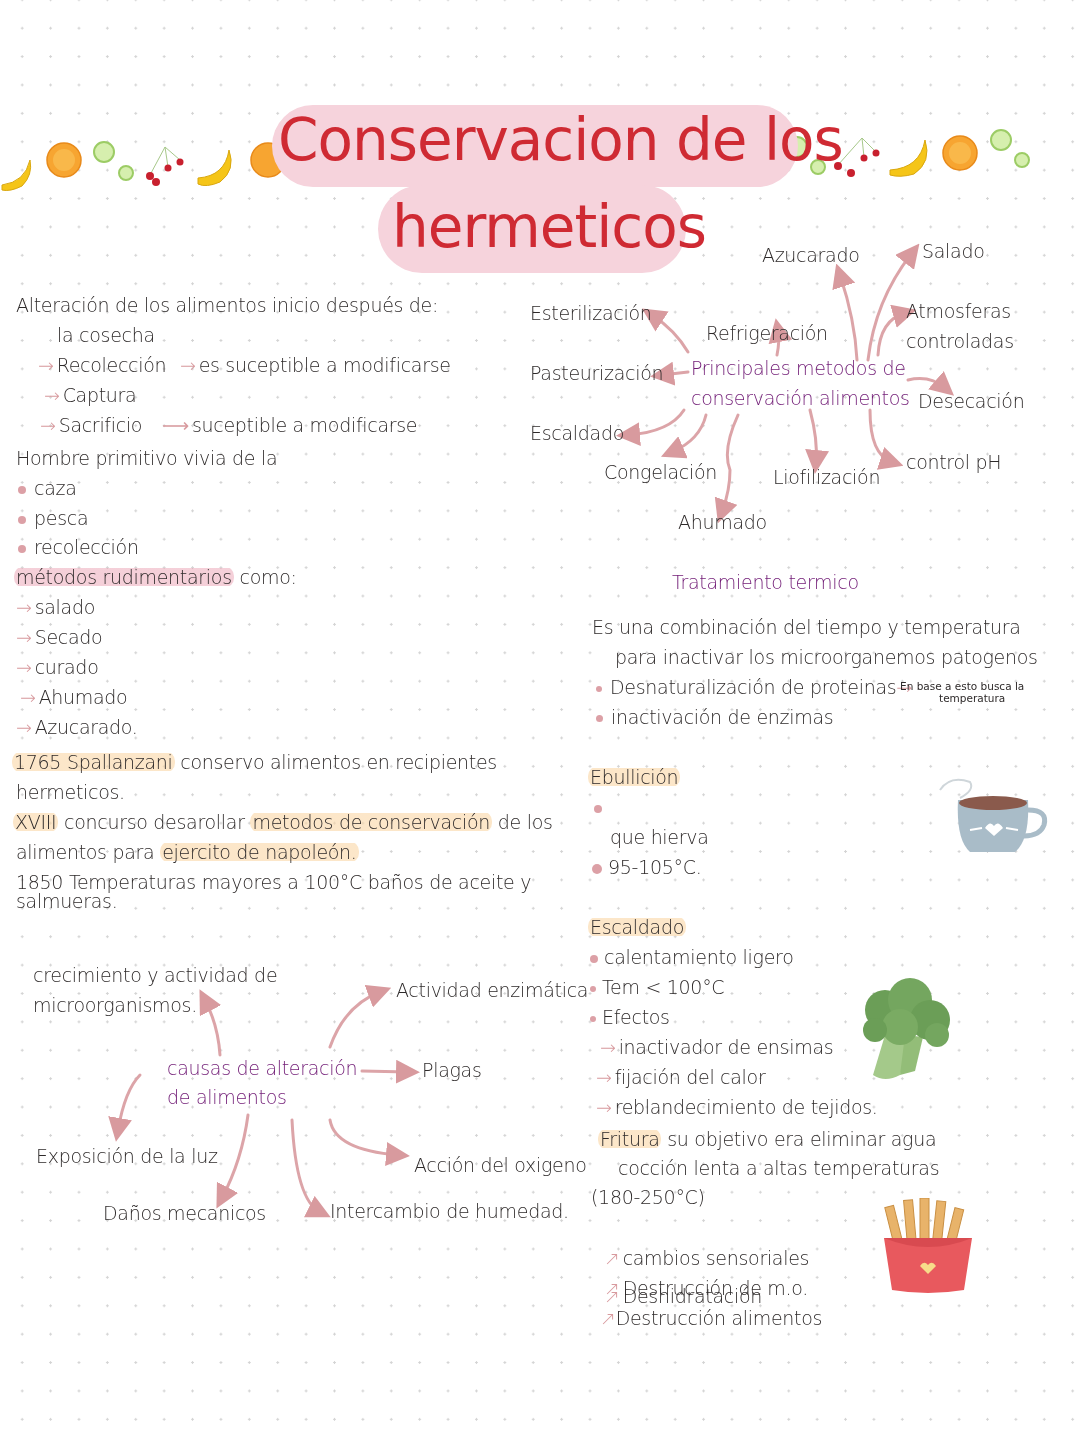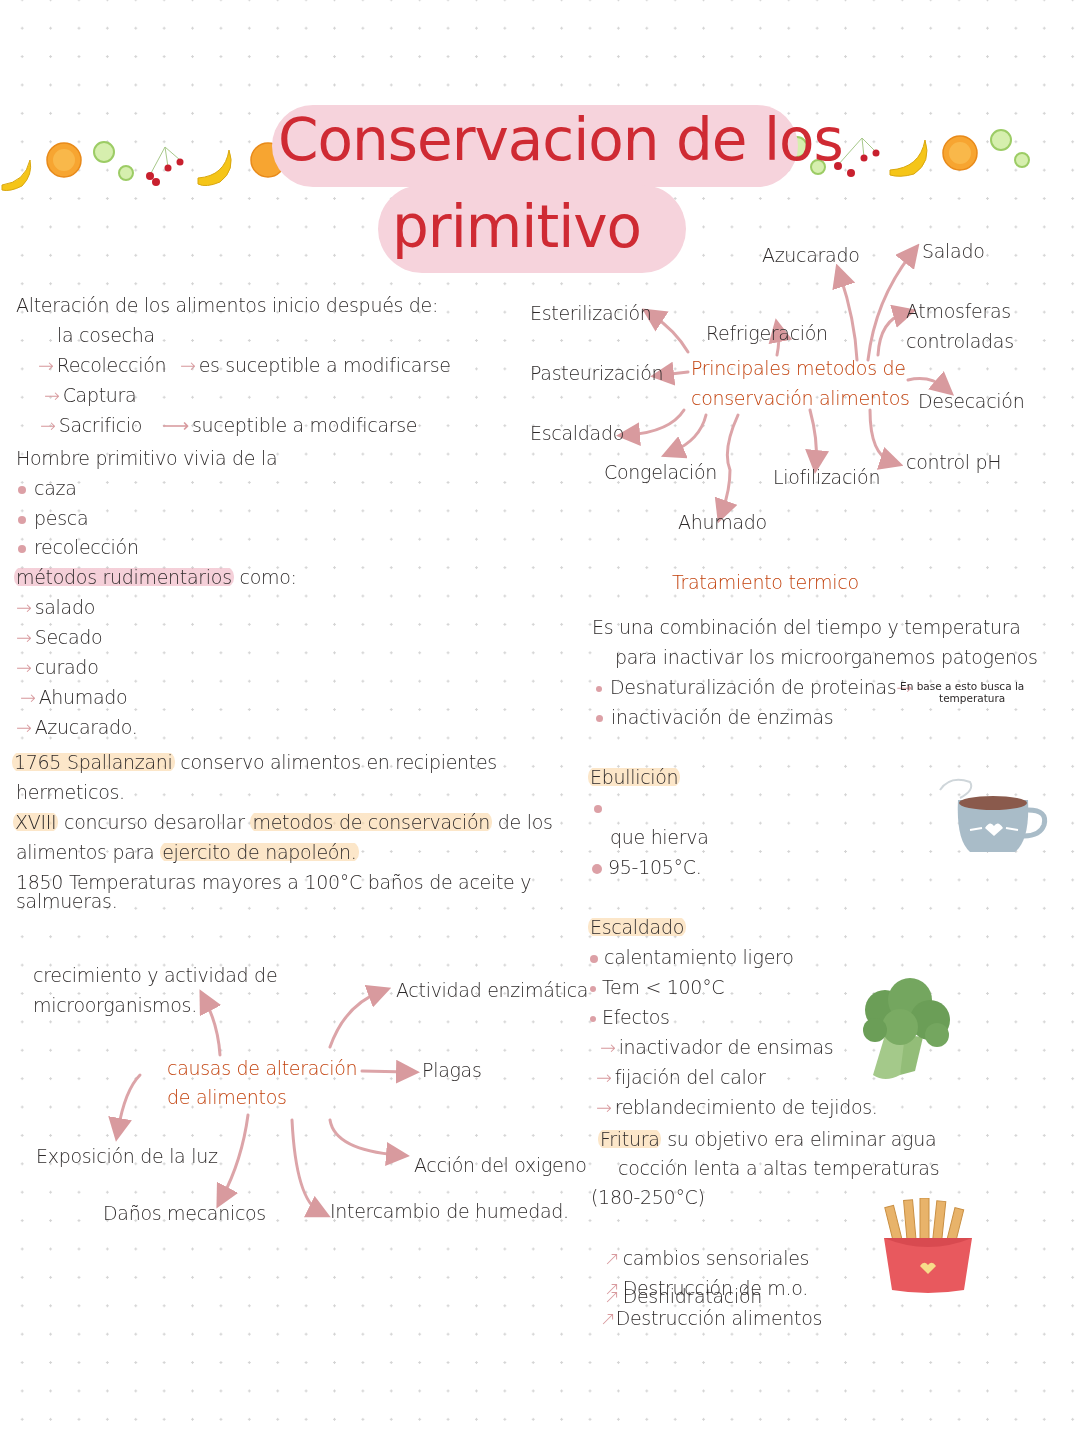--- a/index.html
+++ b/index.html
@@ -7,21 +7,21 @@
     width: 1080px; height: 1439px; overflow: hidden; position: relative;
     background-color: #ffffff;
     background-image: radial-gradient(circle, #d4d4d4 1.1px, transparent 1.4px);
     background-size: 28.4px 28.4px;
     background-position: 8px 14px;
     font-family: "DejaVu Sans", sans-serif;
     color: #2e2a2a;
   }
   .abs { position: absolute; white-space: nowrap; }
   .txt { font-size: 19px; line-height: 30px; letter-spacing: -0.3px; font-weight: 300; }
-  .gold { color: #c2410c; }
+  .gold { color: #701a75; }
   .hl-pink { background: linear-gradient(transparent 10%, rgba(232,150,170,0.45) 10%, rgba(232,150,170,0.45) 90%, transparent 90%); border-radius: 10px; padding: 0 2px; }
   .hl-peach { background: linear-gradient(transparent 10%, rgba(250,214,165,0.6) 10%, rgba(250,214,165,0.6) 90%, transparent 90%); border-radius: 10px; padding: 0 2px; }
   .arrow { color: #d89a9e; margin-right: 3px; }
   .bullet { display: inline-block; width: 8px; height: 8px; border-radius: 50%; background: #dca0a6; margin-right: 8px; vertical-align: middle; }
   .title-cloud { position: absolute; background: #f6d3dc; border-radius: 60px; }
   .title { position: absolute; color: #cf2a33; font-family: "DejaVu Sans", sans-serif; font-size: 58px; letter-spacing: -1px; white-space: nowrap; }
   svg.lines { position: absolute; left: 0; top: 0; pointer-events: none; }
   .small { font-size: 10.5px; line-height: 12px; }
   .deco { position: absolute; }
 </style>
@@ -75,21 +75,21 @@
     </g>
   <g>
       <circle cx="1001" cy="140" r="10" fill="#d6efae" stroke="#9ccc65" stroke-width="2"></circle>
       <circle cx="1022" cy="160" r="7" fill="#d6efae" stroke="#9ccc65" stroke-width="2"></circle>
     </g>
 </svg>
 
 <div class="title-cloud" style="left:272px;top:105px;width:526px;height:82px;"></div>
 <div class="title-cloud" style="left:378px;top:185px;width:308px;height:88px;border-radius:50px;"></div>
 <div class="title" style="left:278px;top:106px;">Conservacion de los</div>
-<div class="title" style="left:392px;top:193px;">primitivo</div>
+<div class="title" style="left:392px;top:193px;">hermeticos</div>
 
 <svg class="lines" width="1080" height="1439">
   <defs>
     <marker id="ah" markerWidth="8" markerHeight="8" refX="4" refY="4" orient="auto">
       <path d="M0,0 L8,4 L0,8 Z" fill="#d89a9e"></path>
     </marker>
   </defs>
   <g stroke="#dca4a8" stroke-width="3" fill="none" stroke-linecap="round" marker-end="url(#ah)">
 
     <path d="M688 352 Q675 330 652 315"></path>

